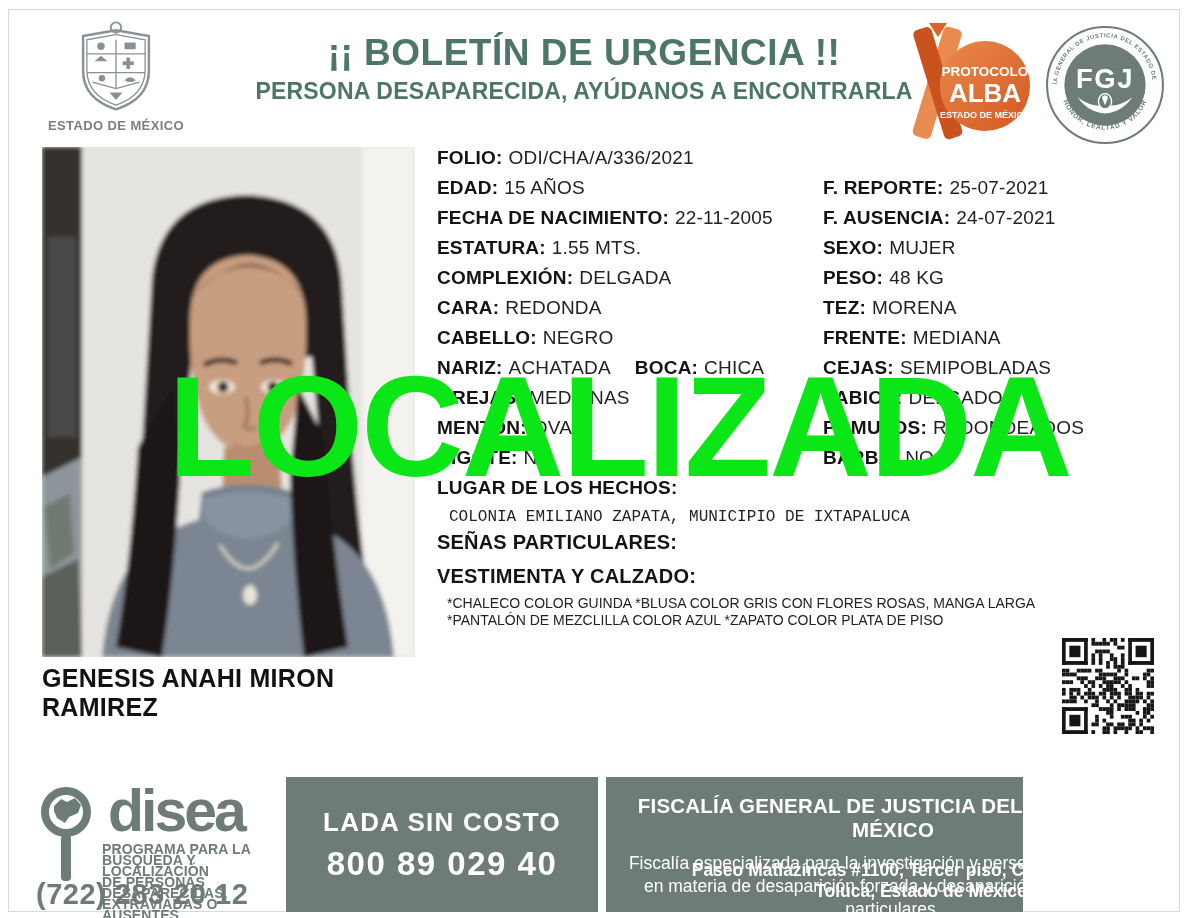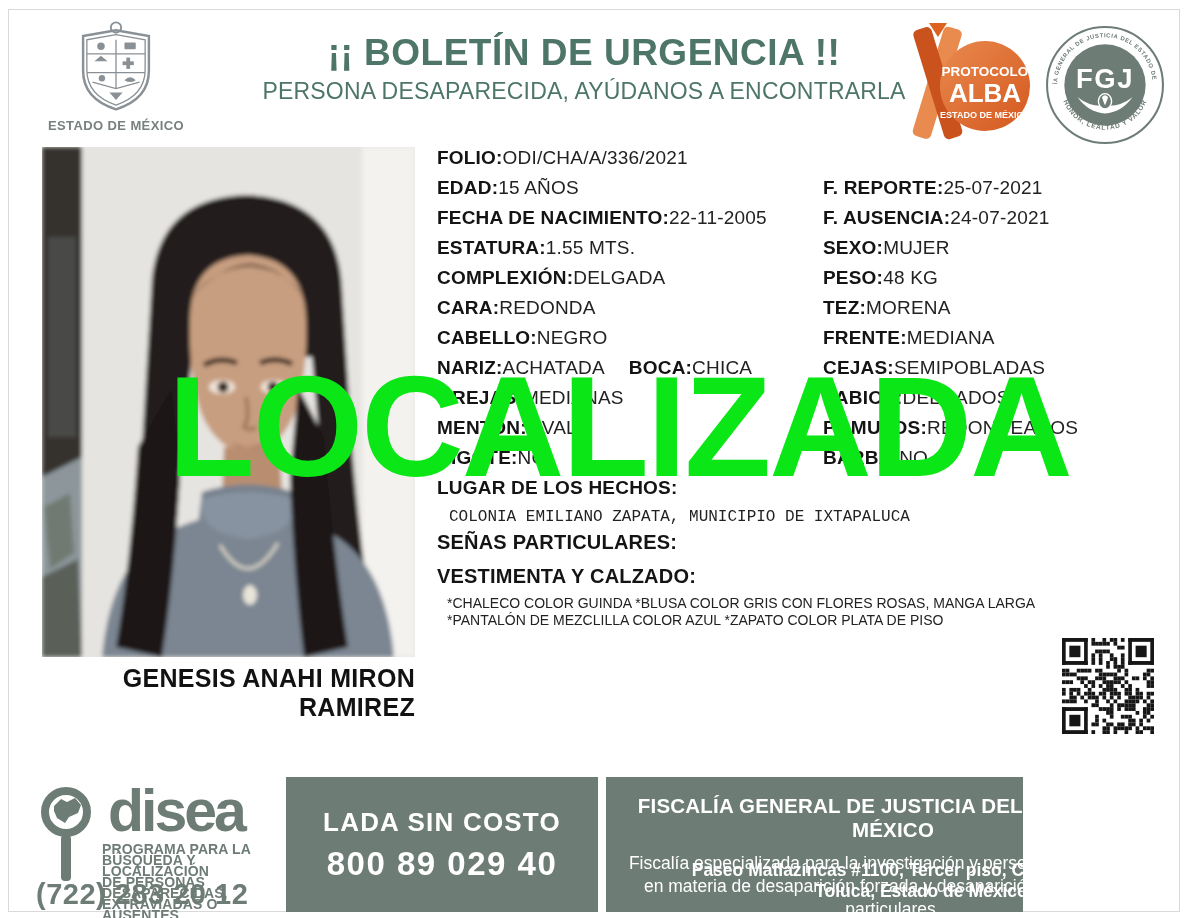--- a/index.html
+++ b/index.html
@@ -6,34 +6,34 @@
   body{font-family:"Liberation Sans", sans-serif; -webkit-font-smoothing:antialiased;}
   #poster{position:relative;width:1188px;height:918px;background:#fff;overflow:hidden;}
   .frame{position:absolute;left:8px;top:9px;right:8px;bottom:6px;border:1.5px solid #d9d9d9;pointer-events:none;}
 
   
   .state-logo{position:absolute;left:36px;top:20px;width:160px;text-align:center;}
   .state-logo svg{display:block;margin:0 auto;}
   .state-caption{margin-top:4px;font-size:13px;font-weight:700;color:#78817e;letter-spacing:.4px;}
   .title-block{position:absolute;left:248px;top:34px;width:672px;text-align:center;color:#4d7669;}
   .main-title{font-size:37px;font-weight:800;letter-spacing:.5px;line-height:1.05;}
-  .sub-title{font-size:23px;font-weight:400;margin-top:5px;letter-spacing:.2px;}
+  .sub-title{font-size:23px;font-weight:700;margin-top:5px;letter-spacing:.2px;}
   .alba-badge{position:absolute;left:898px;top:20px;width:138px;height:124px;}
   .fgj-seal{position:absolute;left:1044px;top:24px;width:122px;height:122px;}
 
   
   .photo{position:absolute;left:42px;top:147px;width:373px;height:510px;overflow:hidden;background:#e7e5e1;}
-  .person-name{position:absolute;left:42px;top:664px;width:373px;text-align:right;
+  .person-name{position:absolute;left:42px;top:664px;width:373px;text-align:left;
                font-size:25px;font-weight:800;color:#121212;line-height:29px;letter-spacing:.3px;}
 
   
   .fields-left{position:absolute;left:437px;top:147px;width:392px;}
   .fields-right{position:absolute;left:823px;top:177px;width:350px;}
   .pair-row{display:flex;gap:24px;height:21px;margin-bottom:9px;white-space:nowrap;}
-  .pair{display:inline-flex;align-items:baseline;}
+  .pair{display:inline-flex;gap:6px;align-items:baseline;}
   .lbl{font-size:19px;font-weight:800;color:#141414;letter-spacing:.2px;}
   .val{font-size:19px;font-weight:400;color:#222;letter-spacing:.2px;}
   .indent-row{font-size:16px;color:#222;padding-left:12px;margin-bottom:4px;line-height:20px;white-space:nowrap;font-family:Liberation Mono, monospace;}
   .heading-row{font-size:20px;font-weight:800;color:#141414;line-height:22px;margin-bottom:8px;letter-spacing:.2px;}
   .small-row{font-size:14px;color:#222;line-height:16.5px;padding-left:10px;white-space:nowrap;}
 
   
   .status-overlay{position:absolute;left:168px;top:356px;z-index:6;
                   font-size:142px;font-weight:800;letter-spacing:-2px;line-height:1;
                   white-space:nowrap;pointer-events:none;}

